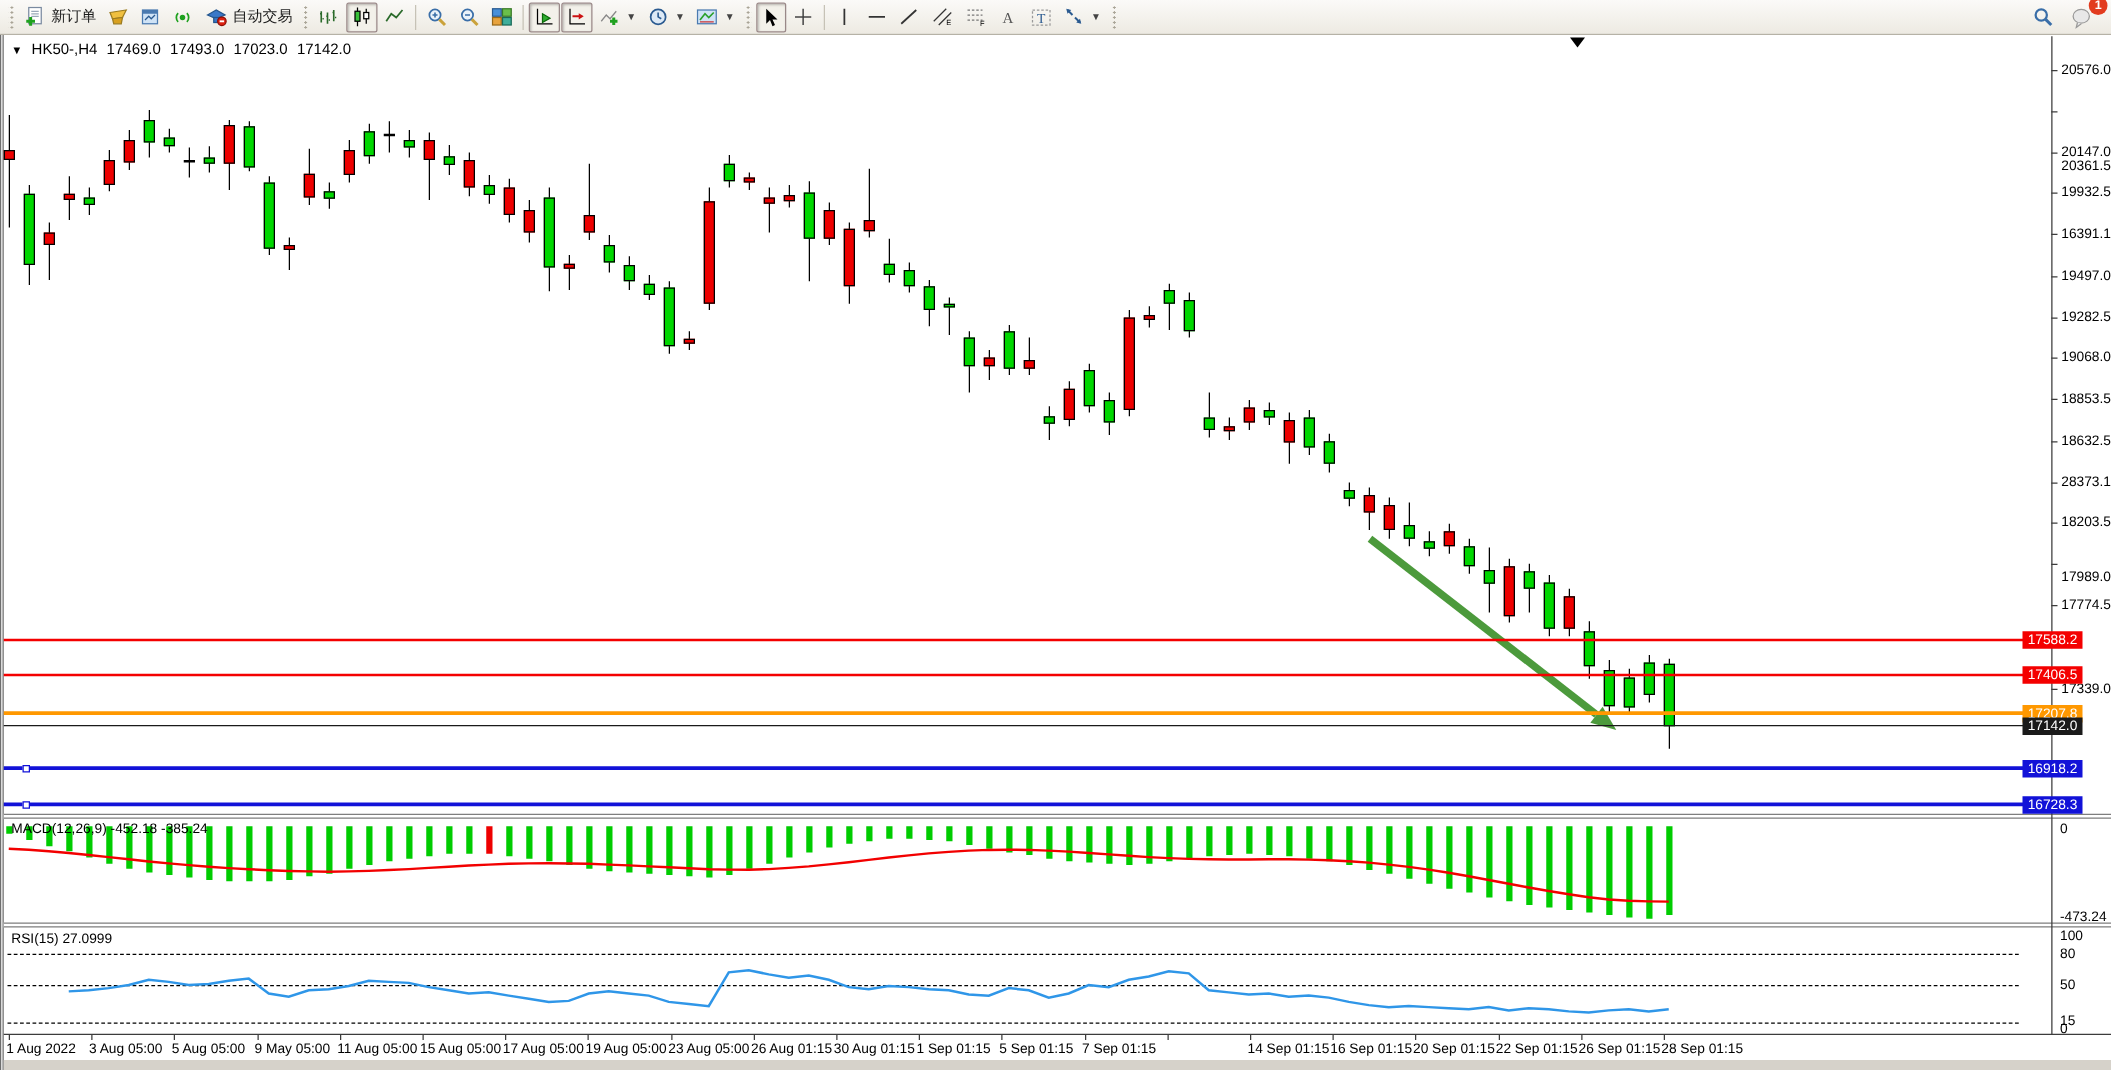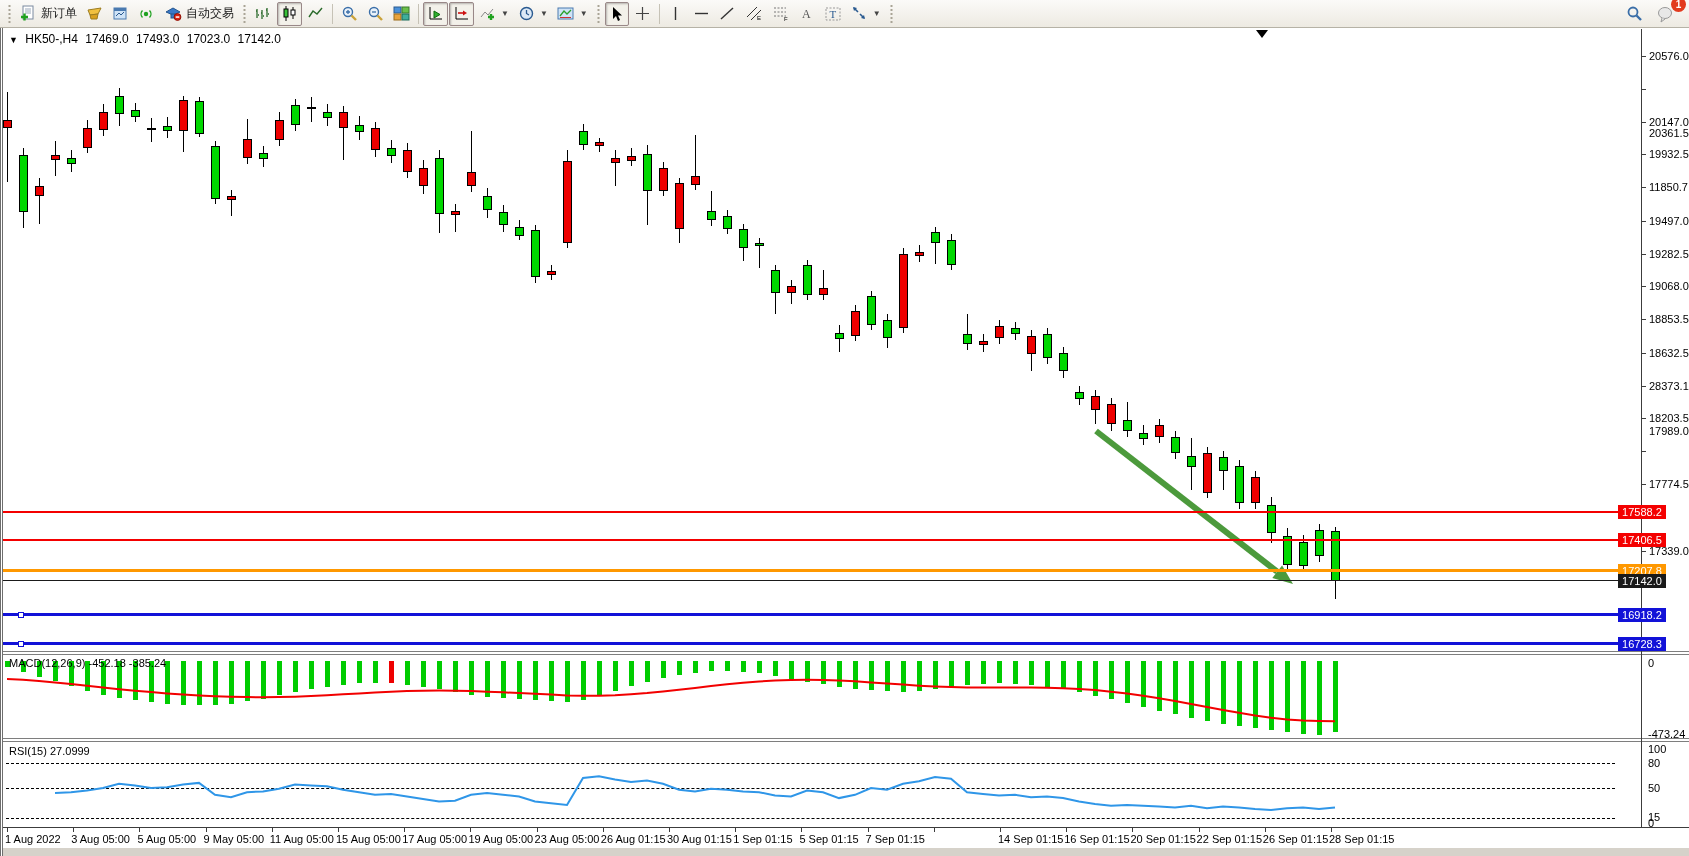--- a/index.html
+++ b/index.html
@@ -618,37 +618,37 @@
         <div class="tag" style="top: 608.83px; background: rgb(18, 18, 216); z-index: 5;">16728.3</div>
         <div class="axtick" style="left: 1638px; top: 28px;"></div>
         <div class="axlbl" style="left: 1646px; top: 28px;">20576.0</div>
         <div class="axtick" style="left: 1638px; top: 60.7701px;"></div>
         <div class="axlbl" style="left: 1646px; top: 60.7701px; margin-top: 44px;">20361.5</div>
         <div class="axtick" style="left: 1638px; top: 93.5402px;"></div>
         <div class="axlbl" style="left: 1646px; top: 93.5402px;">20147.0</div>
         <div class="axtick" style="left: 1638px; top: 126.31px;"></div>
         <div class="axlbl" style="left: 1646px; top: 126.31px;">19932.5</div>
         <div class="axtick" style="left: 1638px; top: 159.08px;"></div>
-        <div class="axlbl" style="left: 1646px; top: 159.08px;">11850.7</div>
+        <div class="axlbl" style="left: 1646px; top: 159.08px;">16391.1</div>
         <div class="axtick" style="left: 1638px; top: 192.844px;"></div>
         <div class="axlbl" style="left: 1646px; top: 192.844px;">19497.0</div>
         <div class="axtick" style="left: 1638px; top: 225.614px;"></div>
         <div class="axlbl" style="left: 1646px; top: 225.614px;">19282.5</div>
         <div class="axtick" style="left: 1638px; top: 258.384px;"></div>
         <div class="axlbl" style="left: 1646px; top: 258.384px;">19068.0</div>
         <div class="axtick" style="left: 1638px; top: 291.154px;"></div>
         <div class="axlbl" style="left: 1646px; top: 291.154px;">18853.5</div>
         <div class="axtick" style="left: 1638px; top: 324.917px;"></div>
         <div class="axlbl" style="left: 1646px; top: 324.917px;">18632.5</div>
         <div class="axtick" style="left: 1638px; top: 357.687px;"></div>
         <div class="axlbl" style="left: 1646px; top: 357.687px;">28373.1</div>
         <div class="axtick" style="left: 1638px; top: 390.457px;"></div>
         <div class="axlbl" style="left: 1646px; top: 390.457px;">18203.5</div>
         <div class="axtick" style="left: 1638px; top: 423.227px;"></div>
-        <div class="axlbl" style="left: 1646px; top: 403px;">17989.0</div>
+        <div class="axlbl" style="left: 1646px; top: 434px;">17989.0</div>
         <div class="axtick" style="left: 1638px; top: 455.997px;"></div>
         <div class="axlbl" style="left: 1646px; top: 455.997px;">17774.5</div>
         <div class="axtick" style="left: 1638px; top: 522.531px;"></div>
         <div class="axlbl" style="left: 1646px; top: 522.531px;">17339.0</div>
         <div class="ind-header" style="top: 629px;"><span>MACD(12,26,9)</span> <span>-452.18 -385.24</span></div>
         <div class="axlbl" style="left: 1645px; top: 635px;">0</div>
         <div class="axlbl" style="left: 1645px; top: 706px;">-473.24</div>
         <div class="ind-header" style="top: 717px;"><span>RSI(15)</span> <span>27.0999</span></div>
         <div class="axlbl" style="left: 1645px; top: 721px;">100</div>
         <div class="axlbl" style="left: 1645px; top: 735px;">80</div>

